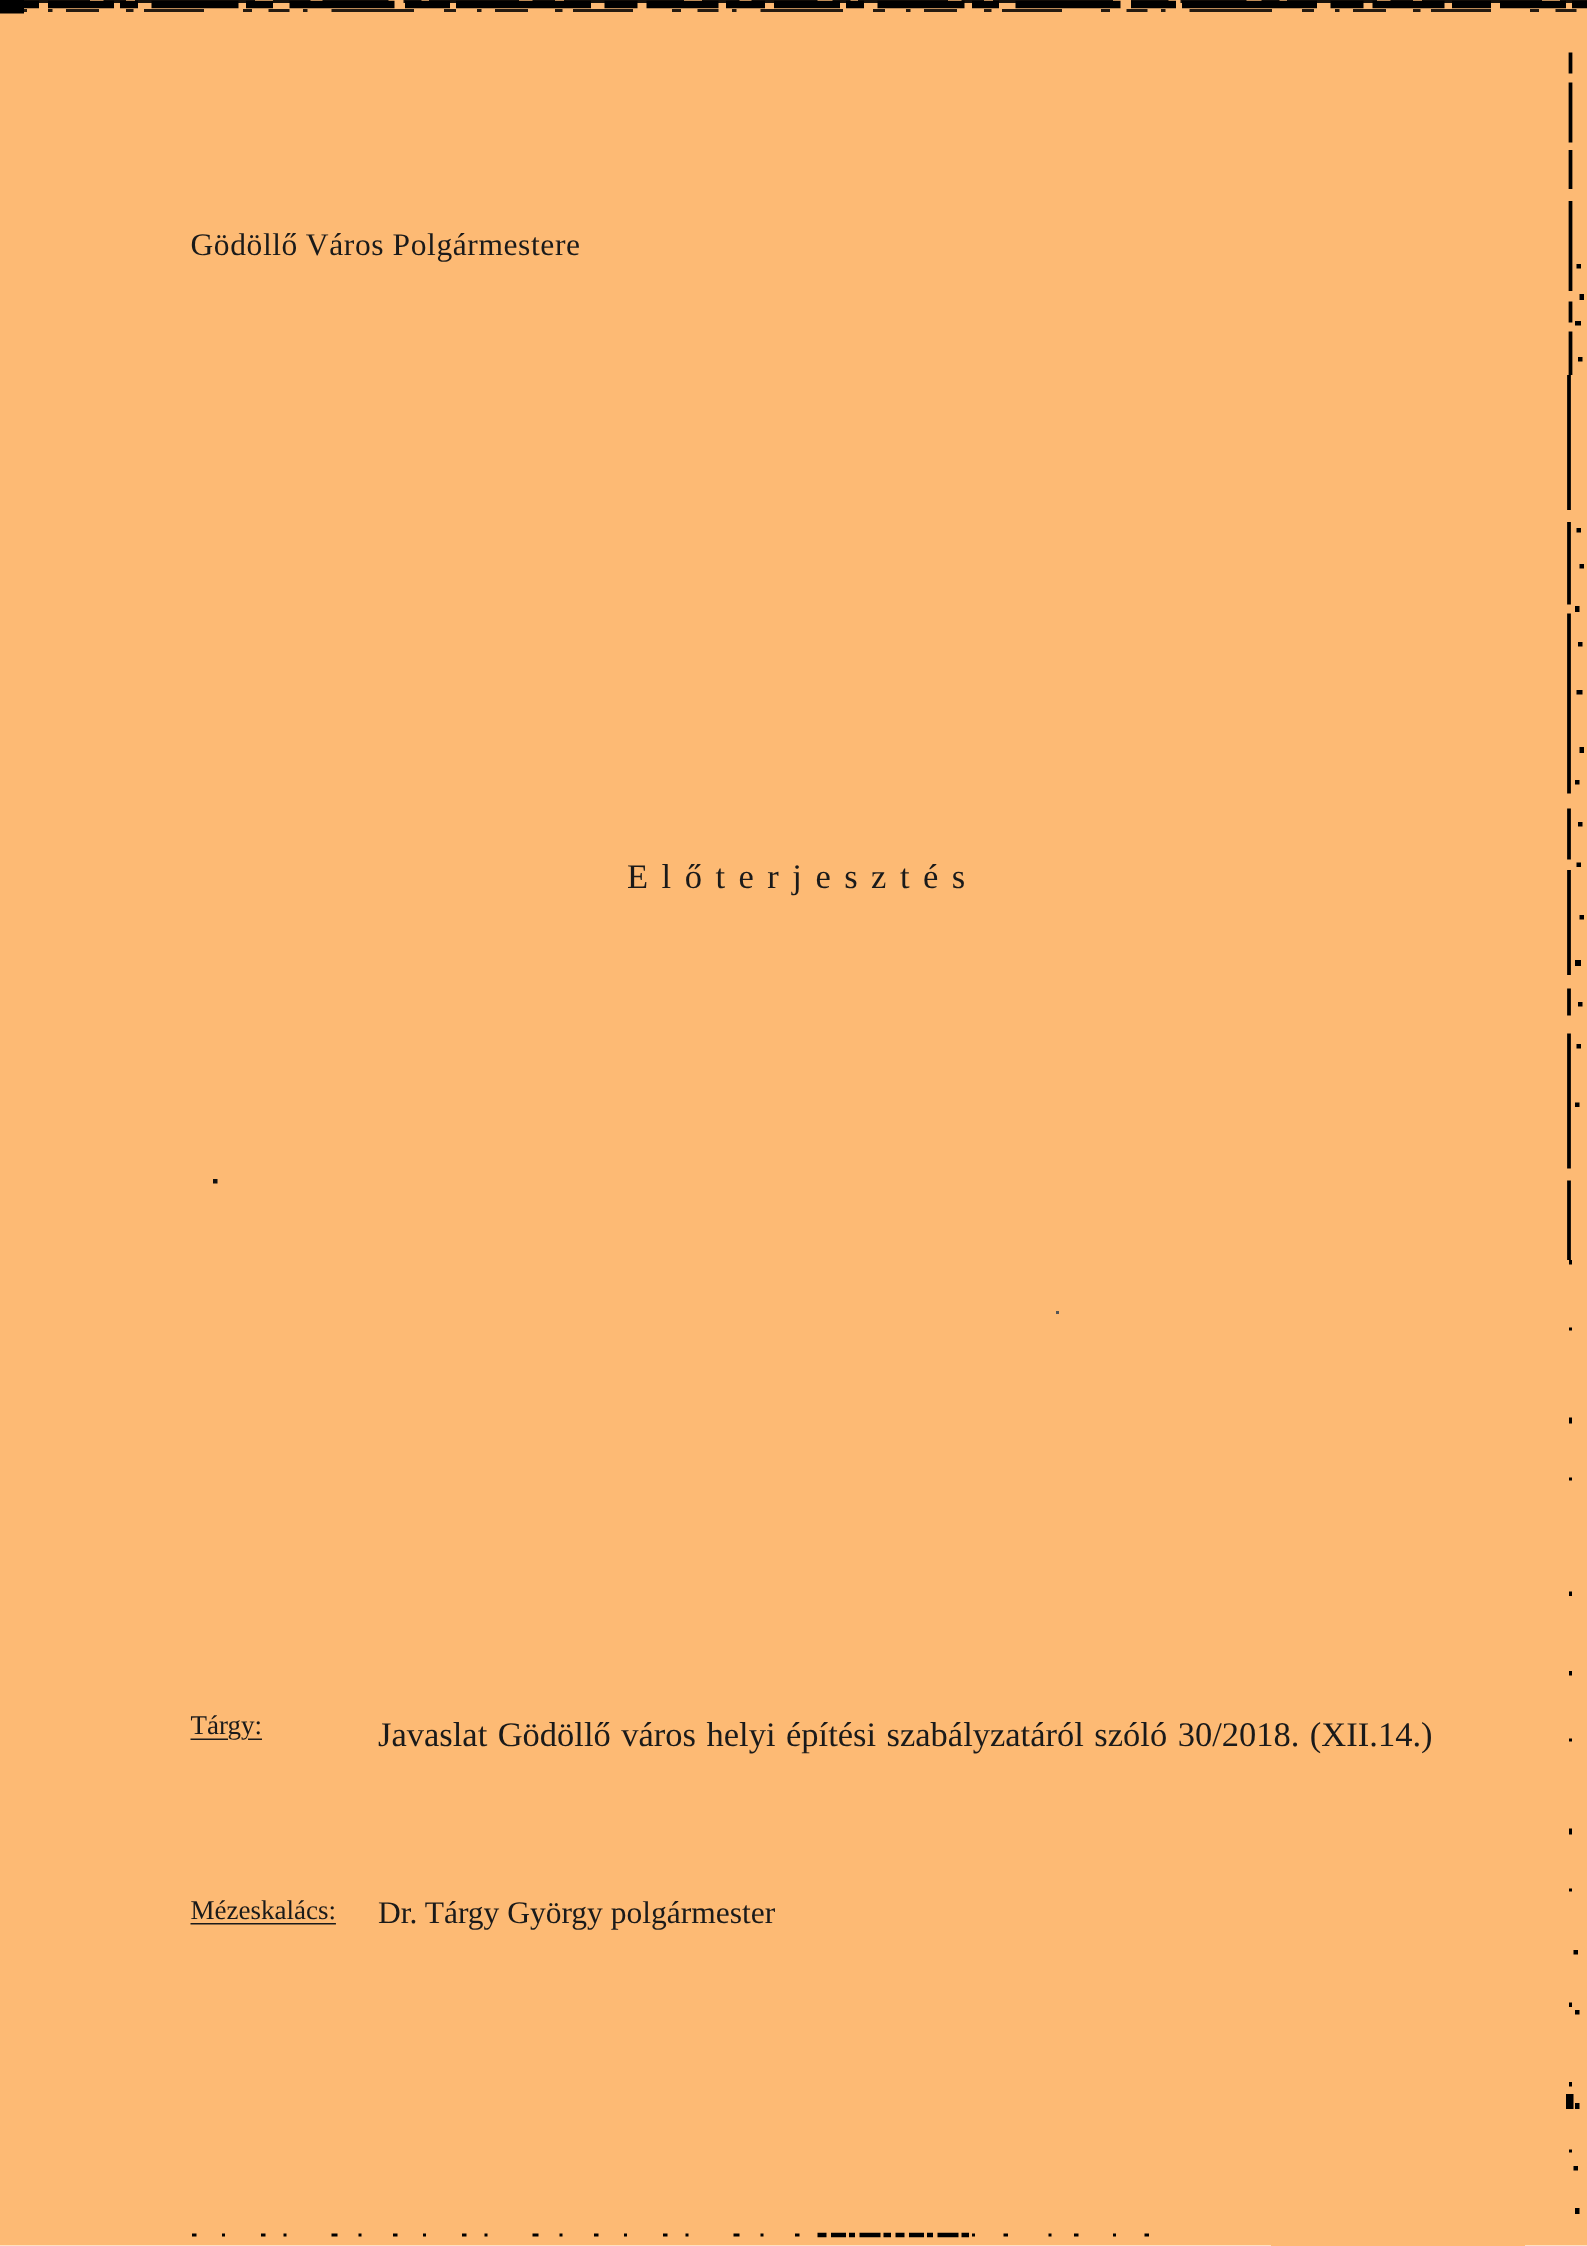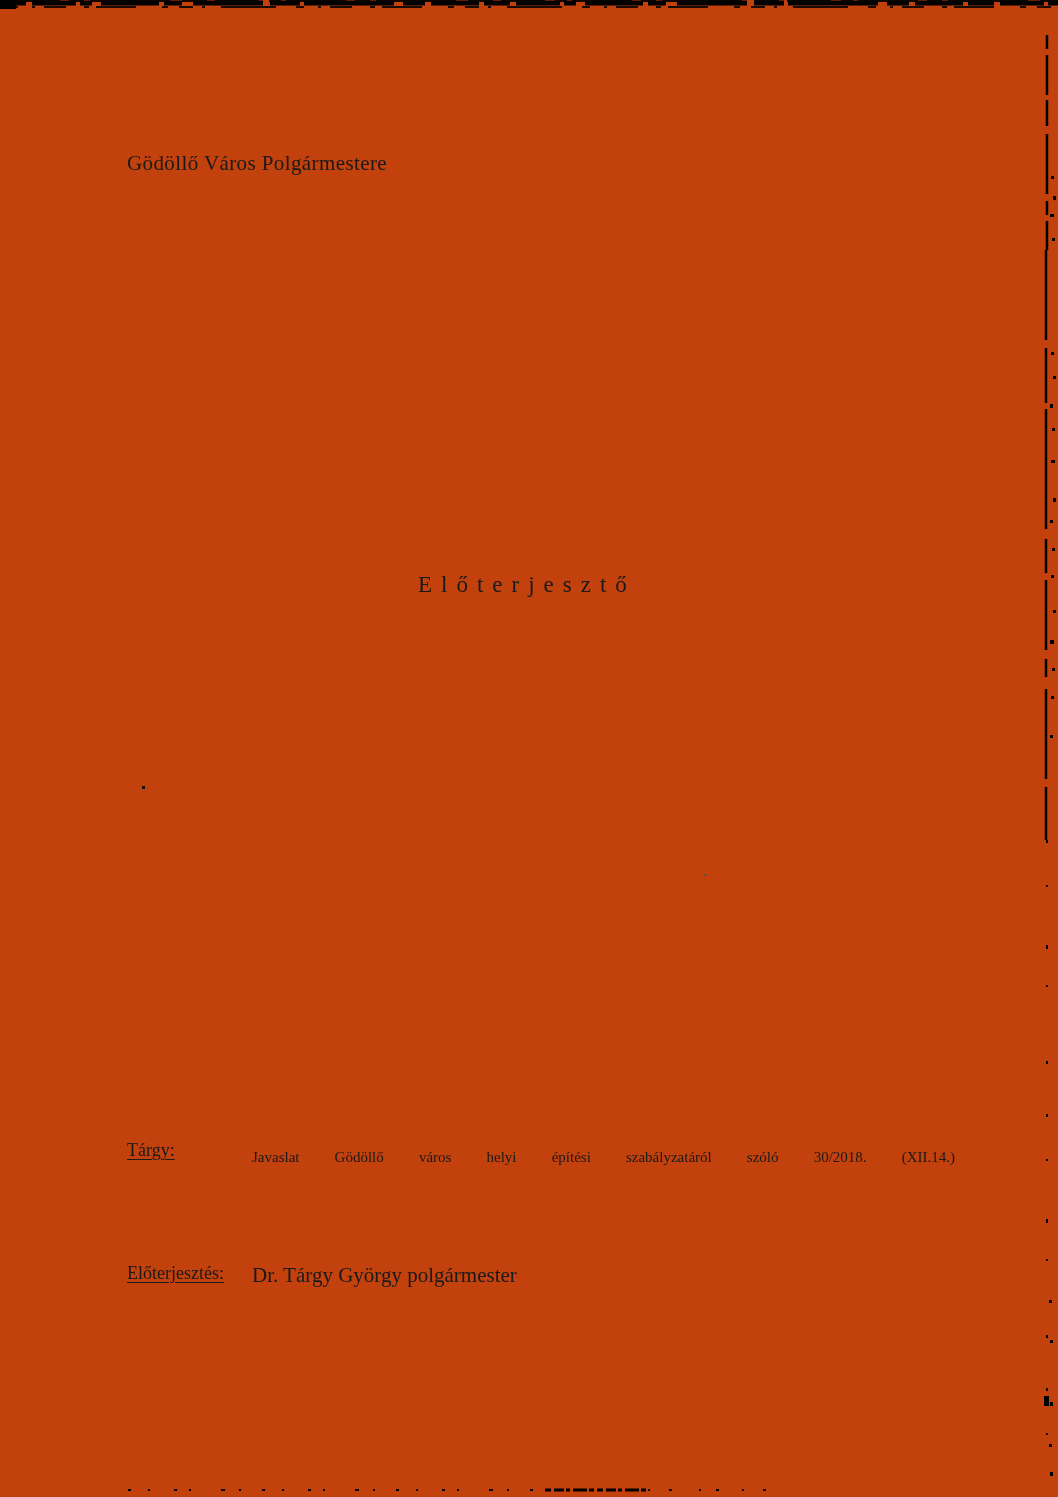--- a/index.html
+++ b/index.html
@@ -4,21 +4,21 @@
 <style>
   html, body {
     margin: 0;
     padding: 0;
     background: #ffffff;
   }
   .page {
     position: relative;
     width: 1058px;
     height: 1497px;
-    background: #c2410c;
+    background: #fdba74;
     overflow: hidden;
     font-family: "Liberation Serif", "DejaVu Serif", serif;
     color: #1a1a1a;
   }
   
   .sender-line {
     position: absolute;
     left: 127px;
     top: 151px;
     font-size: 21px;
@@ -41,21 +41,21 @@
     text-underline-offset: 3px;
     white-space: nowrap;
   }
   .subject-label { top: 1140px; }
   .presenter-label { top: 1263px; }
   .subject-paragraph {
     position: absolute;
     left: 252px;
     top: 1140px;
     width: 703px;
-    font-size: 15px;
+    font-size: 23px;
   }
   .subject-paragraph .jline {
     line-height: 34px;
     text-align: justify;
     text-align-last: justify;
     white-space: nowrap; 
   }
   .subject-paragraph .jline.last {
     text-align-last: left;
   }
@@ -123,23 +123,23 @@
     <line x1="128" y1="10" x2="545" y2="10" stroke="#000" stroke-width="2" stroke-dasharray="3 17 2 24 3 12 2 30 4 14 2 21"></line>
     <line x1="545" y1="10" x2="648" y2="10" stroke="#000" stroke-width="3" stroke-dasharray="6 3 10 2 4 3 14 2 5 3"></line>
     <line x1="648" y1="10" x2="778" y2="10" stroke="#000" stroke-width="2" stroke-dasharray="2 19 3 27 2 15 3 23"></line>
   </svg>
 
   <div class="artifact speck-1"></div>
   <div class="artifact speck-2"></div>
 
   <div class="sender-line">Gödöllő Város Polgármestere</div>
 
-  <div class="doc-title">Előterjesztő</div>
+  <div class="doc-title">Előterjesztés</div>
 
   <div class="subject-label">Tárgy:</div>
   <div class="subject-paragraph">
     <div class="jline">Javaslat Gödöllő város helyi építési szabályzatáról szóló 30/2018. (XII.14.)</div>
   </div>
 
-  <div class="presenter-label">Előterjesztés:</div>
+  <div class="presenter-label">Mézeskalács:</div>
   <div class="presenter-value">Dr. Tárgy György polgármester</div>
 
 </div>
 
 </body></html>

